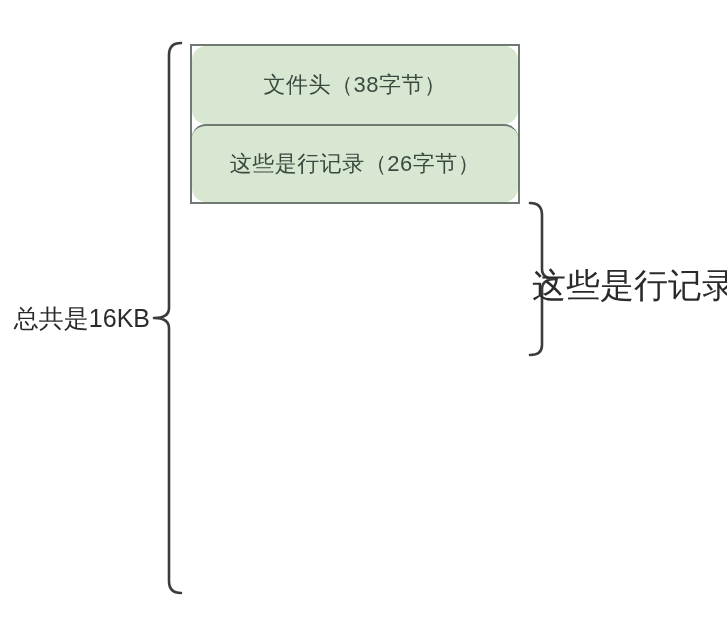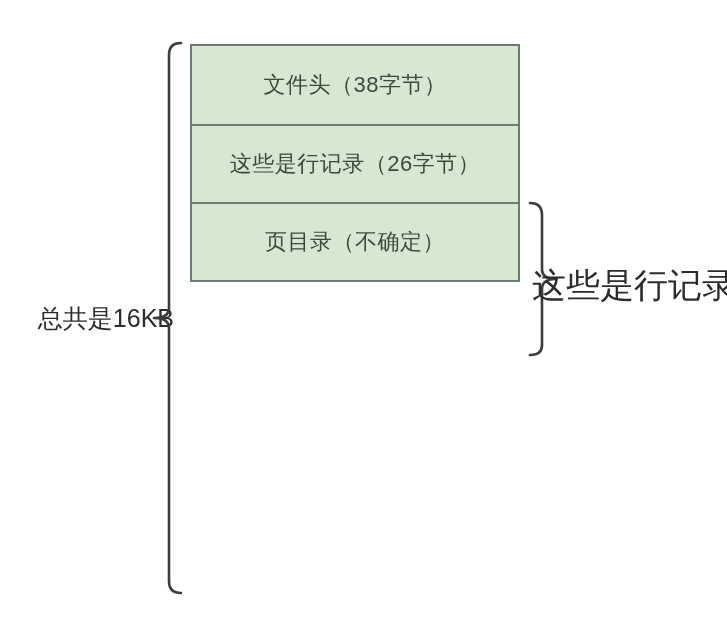--- a/index.html
+++ b/index.html
@@ -26,20 +26,21 @@
   .box {
     height: 78px;
     background: var(--box-fill, #d8e7d2);
     display: flex;
     align-items: center;
     justify-content: center;
     font-size: 22px;
     color: var(--box-text, #3a4a3f);
     letter-spacing: 0.5px;
     box-sizing: border-box;
+    border-radius: 14px;
   }
   .box + .box {
     border-top: 2px solid var(--box-border, #6f7a71);
   }
   .brace-svg {
     position: absolute;
     pointer-events: none;
   }
   .brace-path {
     fill: none;
@@ -52,21 +53,20 @@
     position: absolute;
     color: var(--label-text, #2b2b2b);
     white-space: nowrap;
   }
   .label-left {
     left: 0;
     top: 302px;
     width: 150px;
     text-align: right;
     font-size: 25px;
-    margin-left: 24px;
   }
   .label-right {
     left: 532px;
     top: 263px;
     font-size: 34px;
   }
 </style>
 </head>
 <body>
 
@@ -74,21 +74,20 @@
 
   <div class="side-label label-left">总共是16KB</div>
 
   <svg class="brace-svg" style="left:148px; top:38px;" width="42" height="562" aria-hidden="true">
     <path class="brace-path" d="M 33 5 Q 21 5 21 17 L 21 270 Q 21 280 6 280 Q 21 280 21 290 L 21 543 Q 21 555 33 555"></path>
   </svg>
 
   <div class="stack">
     <div class="box">文件头（38字节）</div>
     <div class="box">这些是行记录（26字节）</div>
-    <div class="box">页目录（不确定）</div>
   </div>
 
   <svg class="brace-svg" style="left:528px; top:198px;" width="34" height="162" aria-hidden="true">
     <path class="brace-path" d="M 2 5 Q 14 5 14 17 L 14 71 Q 14 81 28 81 Q 14 81 14 91 L 14 147 Q 14 157 2 157"></path>
   </svg>
 
   <div class="side-label label-right">这些是行记录</div>
 
 </div>
 

